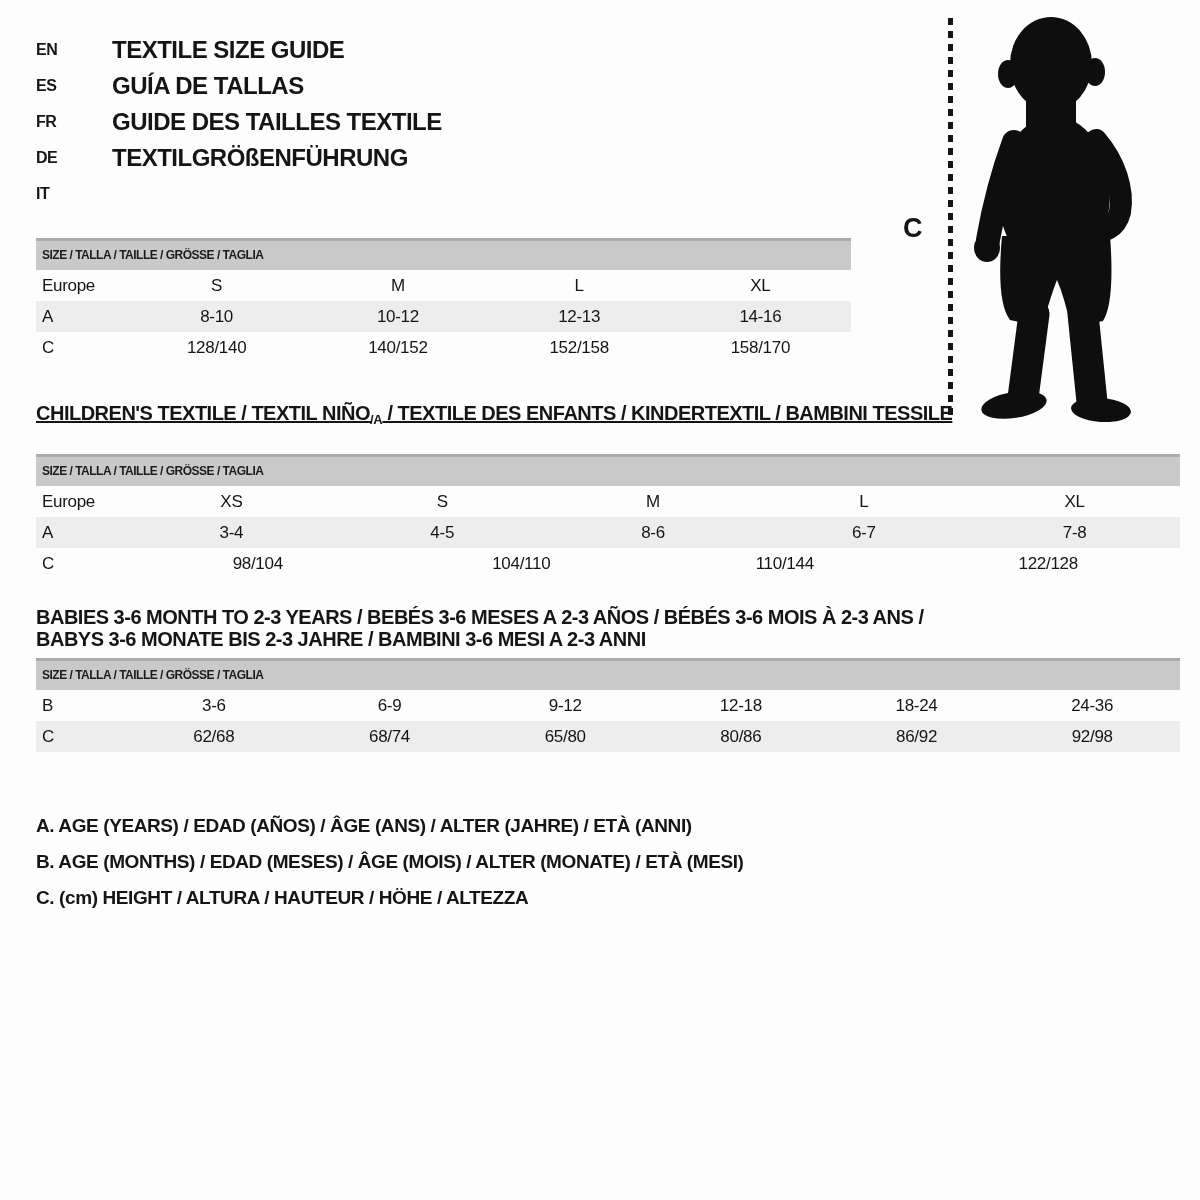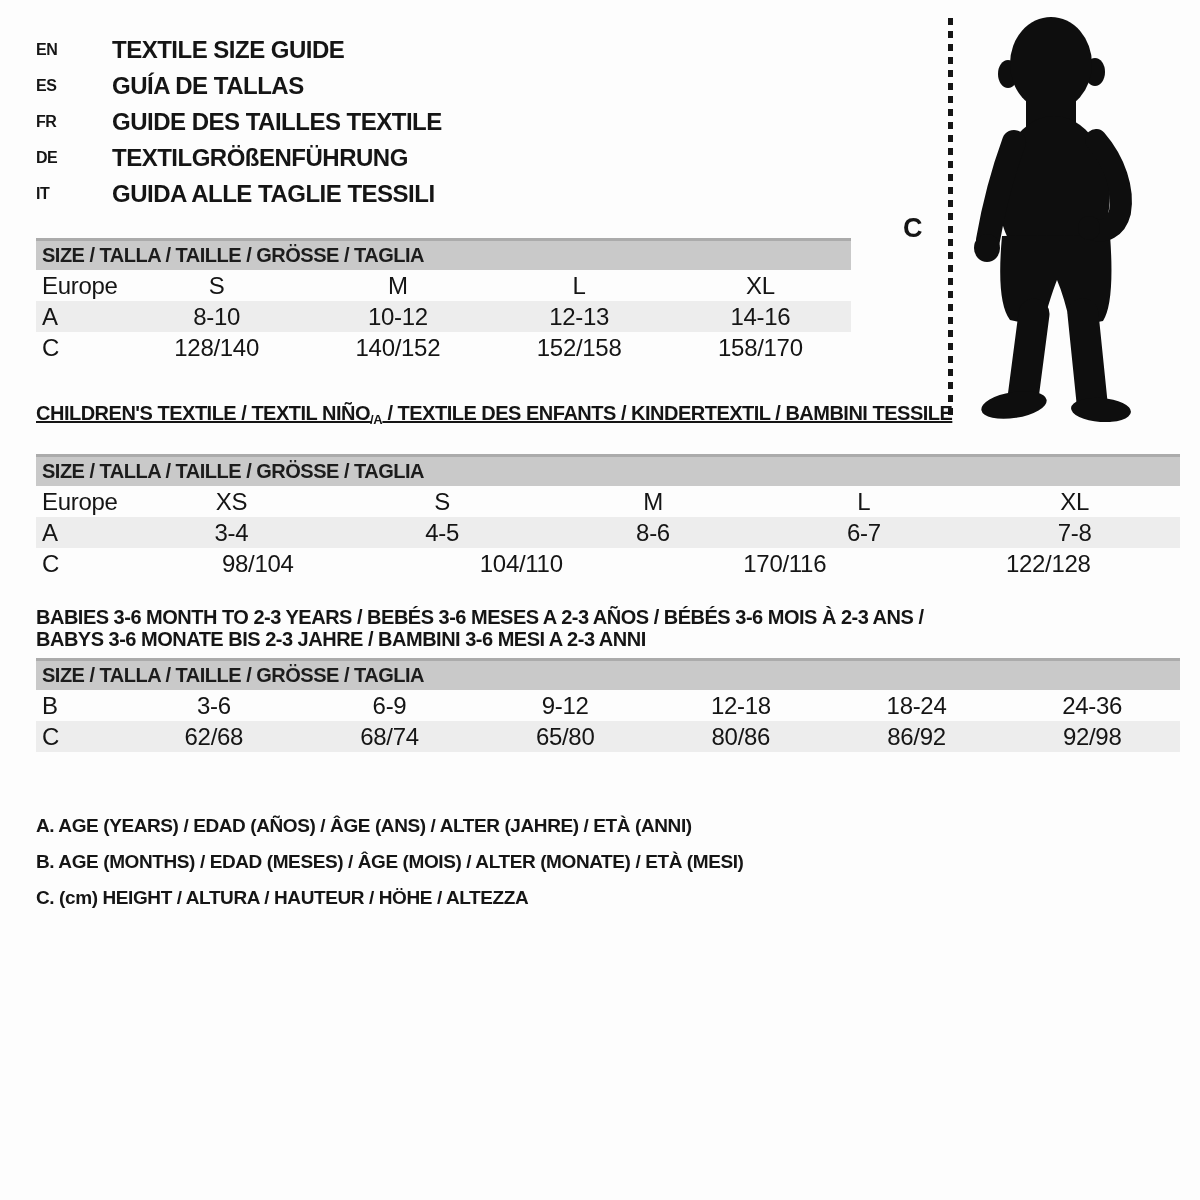--- a/index.html
+++ b/index.html
@@ -53,29 +53,29 @@
   .title-children{margin-top:39px;text-decoration:underline;}
   .title-babies{margin-top:27px;line-height:36px;}
   .title-babies .tline{display:block;white-space:nowrap;}
 
   .size-table{margin-top:26px;}
   .size-table.full{width:1144px;}
   .size-table.narrow{width:815px;}
   .size-table .size-bar{
     height:32px;background:var(--bar-bg);
     border-top:3px solid var(--bar-top);
-    font-weight:bold;font-size:20px;letter-spacing:-0.5px;
+    font-weight:bold;font-size:12px;letter-spacing:-0.5px;
     line-height:28px;padding-left:6px;color:#1c1c1c;
     white-space:nowrap;
   }
   .size-table .trow{display:flex;height:31px;line-height:31px;}
   .size-table .trow.shaded{background:var(--row-shaded);}
   .size-table .tcell{
     flex:1 1 0;text-align:center;
-    font-size:24px;letter-spacing:-0.3px;font-weight:normal;
+    font-size:17px;letter-spacing:-0.3px;font-weight:normal;
   }
   .size-table .tcell.label{
     flex:0 0 90px;text-align:left;padding-left:6px;
   }
   .tbl-children{margin-top:23px;}
   .tbl-babies{margin-top:8px;}
 
   
   .legend{margin-top:56px;}
   .legend-line{
@@ -100,21 +100,20 @@
     <div class="lang-row">
       <span class="lang-code">FR</span>
       <span class="lang-title">GUIDE DES TAILLES TEXTILE</span>
     </div>
     <div class="lang-row">
       <span class="lang-code">DE</span>
       <span class="lang-title">TEXTILGRÖßENFÜHRUNG</span>
     </div>
     <div class="lang-row">
       <span class="lang-code">IT</span>
-      <span class="lang-title">GUIDA ALLE TAGLIE TESSILI</span>
     </div>
   </div>
 
   <div class="figure">
     <div class="dash-line"></div>
     <div class="figure-label">C</div>
     <svg width="178" height="408" viewBox="0 0 178 408" aria-hidden="true">
       <g fill="#0e0e0e" stroke="none">
 
         <ellipse cx="46" cy="60" rx="10" ry="14"></ellipse>
@@ -184,21 +183,21 @@
         <div class="tcell">3-4</div>
         <div class="tcell">4-5</div>
         <div class="tcell">8-6</div>
         <div class="tcell">6-7</div>
         <div class="tcell">7-8</div>
       </div>
       <div class="trow">
         <div class="tcell label">C</div>
         <div class="tcell">98/104</div>
         <div class="tcell">104/110</div>
-        <div class="tcell">170/116</div>
+        <div class="tcell">110/144</div>
         <div class="tcell">122/128</div>
       </div>
     </div>
 
   <h2 class="section-title title-babies">
       <span class="tline">BABIES 3-6 MONTH TO 2-3 YEARS / BEBÉS 3-6 MESES A 2-3 AÑOS / BÉBÉS 3-6 MOIS À 2-3 ANS /</span>
       <span class="tline">BABYS 3-6 MONATE BIS 2-3 JAHRE / BAMBINI 3-6 MESI A 2-3 ANNI</span>
     </h2>
   <div class="size-table full tbl-babies">
       <div class="size-bar">SIZE / TALLA / TAILLE / GRÖSSE / TAGLIA</div>

